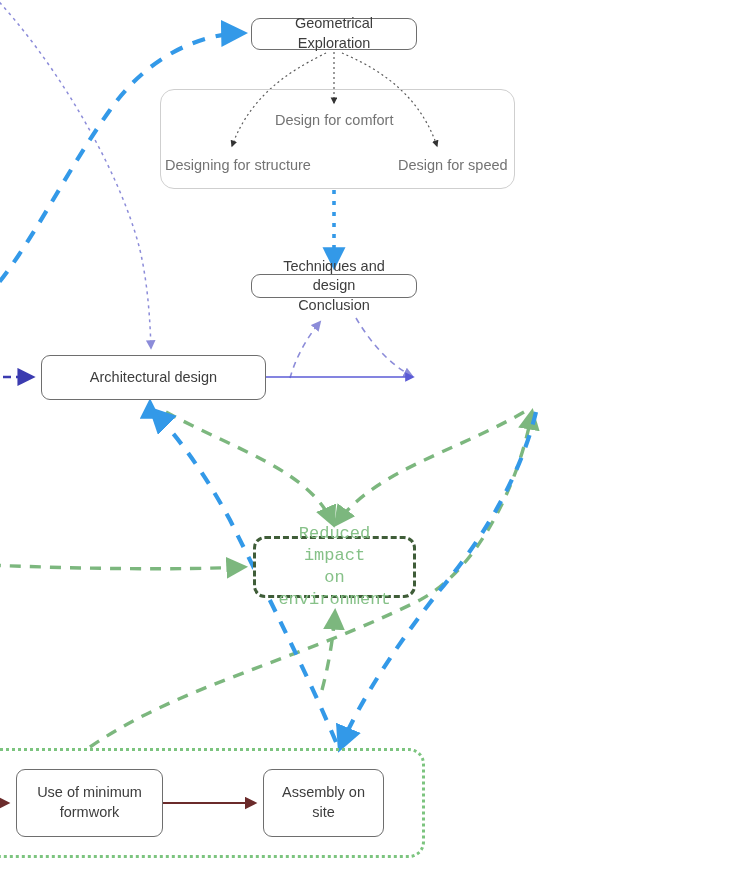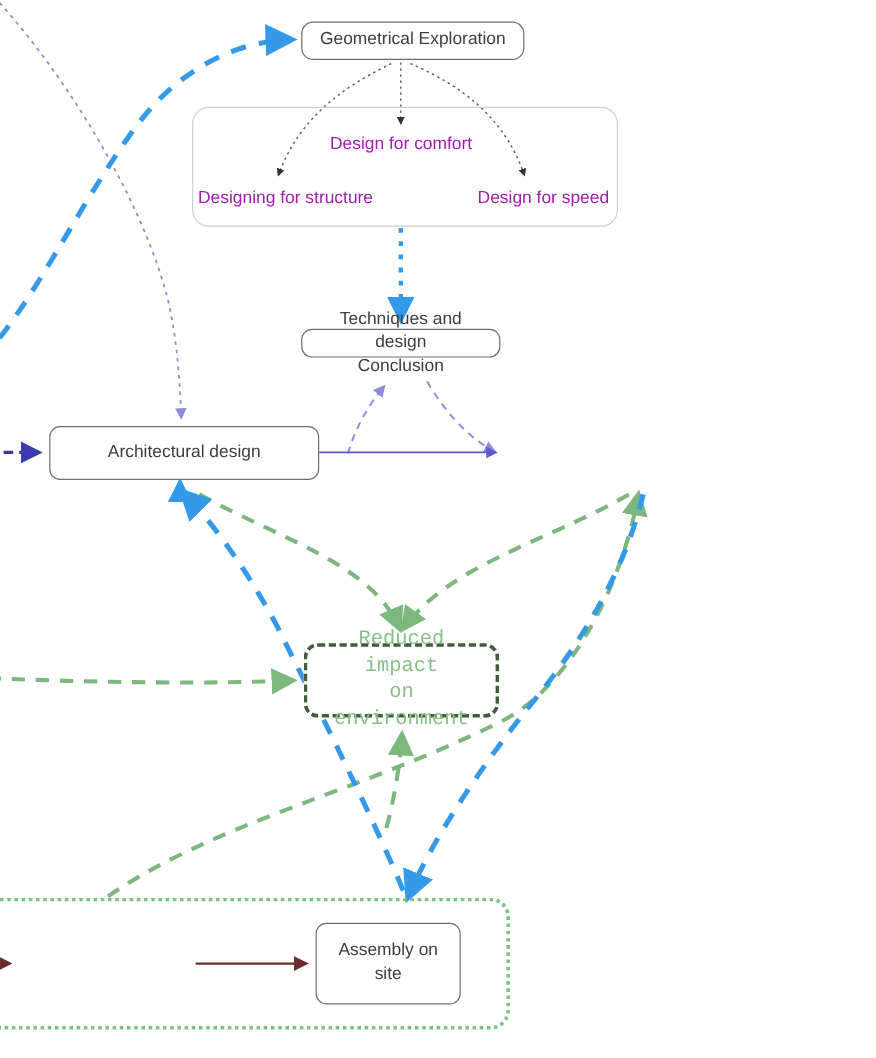--- a/index.html
+++ b/index.html
@@ -44,21 +44,21 @@
   .group-box {
     position: absolute;
     box-sizing: border-box;
     border: 1.2px solid #cfcfcf;
     border-radius: 14px;
     background: transparent;
     z-index: 1;
   }
   .sublabel {
     position: absolute;
-    color: #a21caf;
+    color: #737373;
     font-size: 14.5px;
     line-height: 1.3;
     white-space: nowrap;
     background: transparent;
     z-index: 3;
   }
   .eco-node {
     position: absolute;
     box-sizing: border-box;
     border: 3px dashed #3f5d38;
@@ -152,34 +152,38 @@
 
     <path d="M -10,803 L 8,803" fill="none" stroke="#6b2b2b" stroke-width="2" marker-end="url(#ah-maroon)"></path>
 
     <path d="M 163,803 L 255,803" fill="none" stroke="#6b2b2b" stroke-width="2" marker-end="url(#ah-maroon)"></path>
   </svg>
 
   <div class="dotted-container" style="left:-40px; top:748px; width:465px; height:110px;"></div>
 
   <div class="group-box" style="left:160px; top:89px; width:355px; height:100px;"></div>
 
-  <div class="node" style="left:251px; top:18px; width:186px; height:32px;border-radius:10px;">
+  <div class="node" style="left:251px; top:18px; width:166px; height:32px;">
     <span>Geometrical Exploration</span>
   </div>
 
   <div class="node" style="left:251px; top:274px; width:166px; height:24px; white-space:pre-line;">
     <span style="white-space:pre-line;">Techniques and design
 Conclusion</span>
   </div>
 
   <div class="node" style="left:41px; top:355px; width:225px; height:45px;">
     <span>Architectural design</span>
   </div>
 
 
+  <div class="node" style="left:16px; top:769px; width:147px; height:68px; white-space:pre-line;">
+    <span style="white-space:pre-line;">Use of minimum
+formwork</span>
+  </div>
 
   <div class="node" style="left:263px; top:769px; width:121px; height:68px;">
     <span>Assembly on site</span>
   </div>
 
   <div class="eco-node" style="left:253px; top:536px; width:163px; height:62px; white-space:pre-line;">
     <span style="white-space:pre-line;font-family:Liberation Mono, monospace;">Reduced impact
 on environment</span>
   </div>
 

